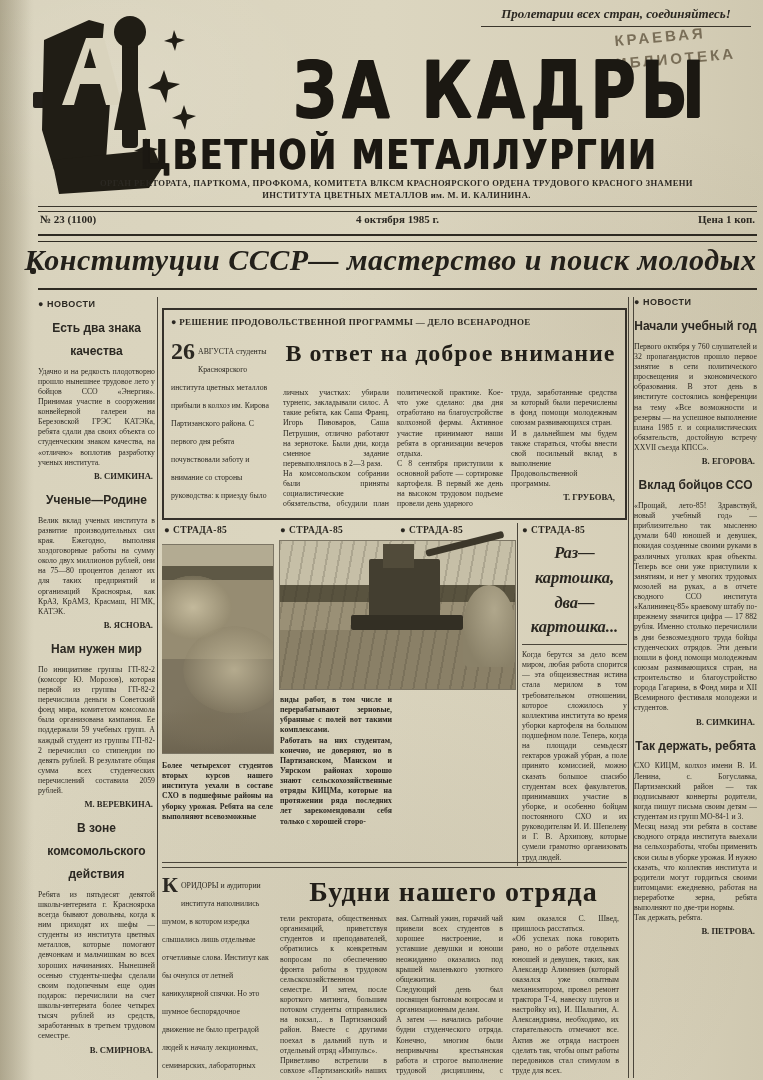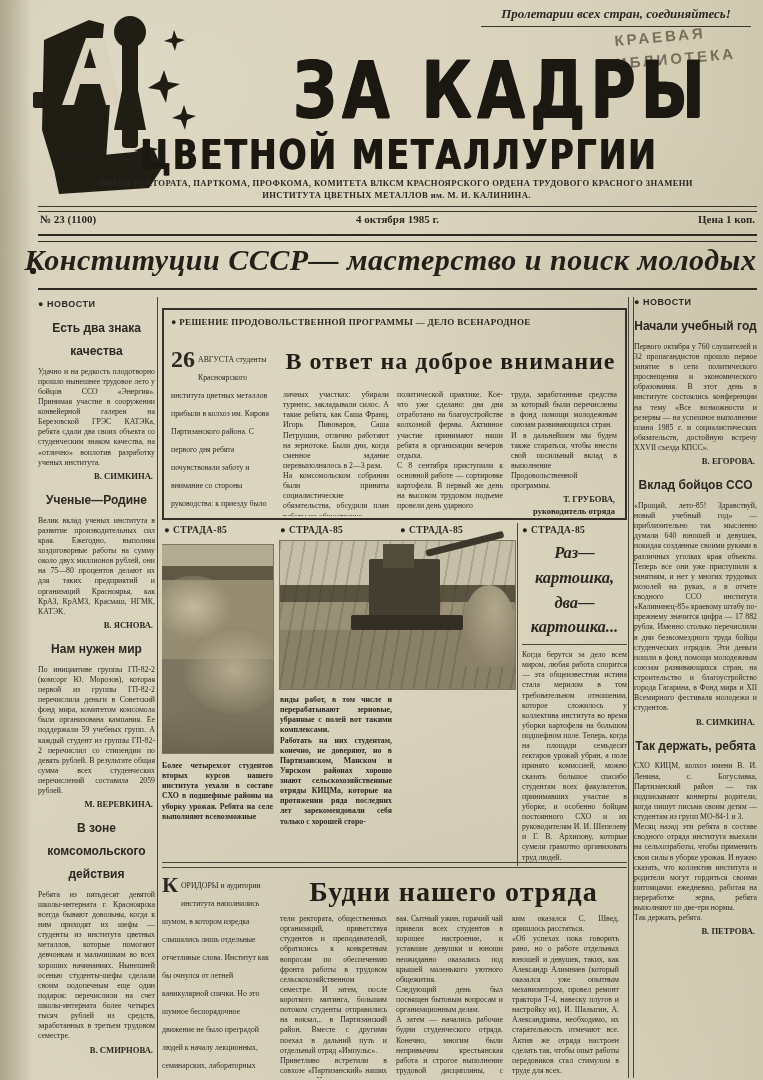--- a/index.html
+++ b/index.html
@@ -48,26 +48,26 @@
   .col-right{position:absolute;left:634px;top:295px;width:123px;bottom:2px;overflow:hidden;}
   .vsep{position:absolute;top:297px;bottom:2px;width:2px;border-left:1px solid #4a453a;}
   .vsep2{position:absolute;top:297px;bottom:2px;width:4px;
     border-left:1px solid #4a453a;border-right:1px solid #4a453a;}
   .art-title{font:bold 12px "Liberation Sans",sans-serif;text-align:center;line-height:1.9;margin:8px 0 4px;}
   .body-text{font:7.8px/1.3 "Liberation Serif",serif;text-align:justify;white-space:pre-line;}
   .sig{font:bold 8.6px "Liberation Serif",serif;text-align:right;margin:3px 2px 4px 0;}
 
   .col-center{position:absolute;left:162px;top:297px;width:465px;bottom:2px;overflow:hidden;}
   .boxed{border:2px solid #35312a;margin-top:11px;height:198px;padding:5px 7px;overflow:hidden;position:relative;}
-  .kicker{font:bold 9px "Liberation Serif",serif;letter-spacing:.3px;margin:2px 0 21px;}
+  .kicker{font:bold 9px "Liberation Serif",serif;letter-spacing:.3px;margin:2px 0 13px;}
   .boxed-row{display:flex;gap:4px;}
   .bx-col1{width:108px;flex:none;overflow:hidden;height:168px;}
   .bx-right{flex:1;overflow:hidden;height:168px;}
   .bx-title{font:bold 24px "Liberation Serif",serif;text-align:center;letter-spacing:1px;
-    color:#221f19;margin:0 0 15px;}
+    color:#221f19;margin:0 0 21px;}
   .bx-cols{display:flex;gap:8px;}
   .bx-col{width:106px;flex:none;overflow:hidden;height:136px;}
   .dropcap{float:left;font:bold 24px "Liberation Serif",serif;line-height:.9;margin:1px 3px 0 0;}
   .dropcapK{float:left;font:bold 22px "Liberation Serif",serif;line-height:.9;margin:1px 3px 0 0;}
 
   .mid{position:relative;height:343px;margin-top:3px;}
   .strada-row{position:absolute;left:0;top:2px;width:100%;height:16px;}
   .strada{position:absolute;font:bold 9.5px "Liberation Serif",serif;letter-spacing:.4px;}
   .photo{position:absolute;box-shadow:0 0 0 1px rgba(60,54,40,.6);}
   .photo-left{left:0;top:22px;width:111px;height:208px;

